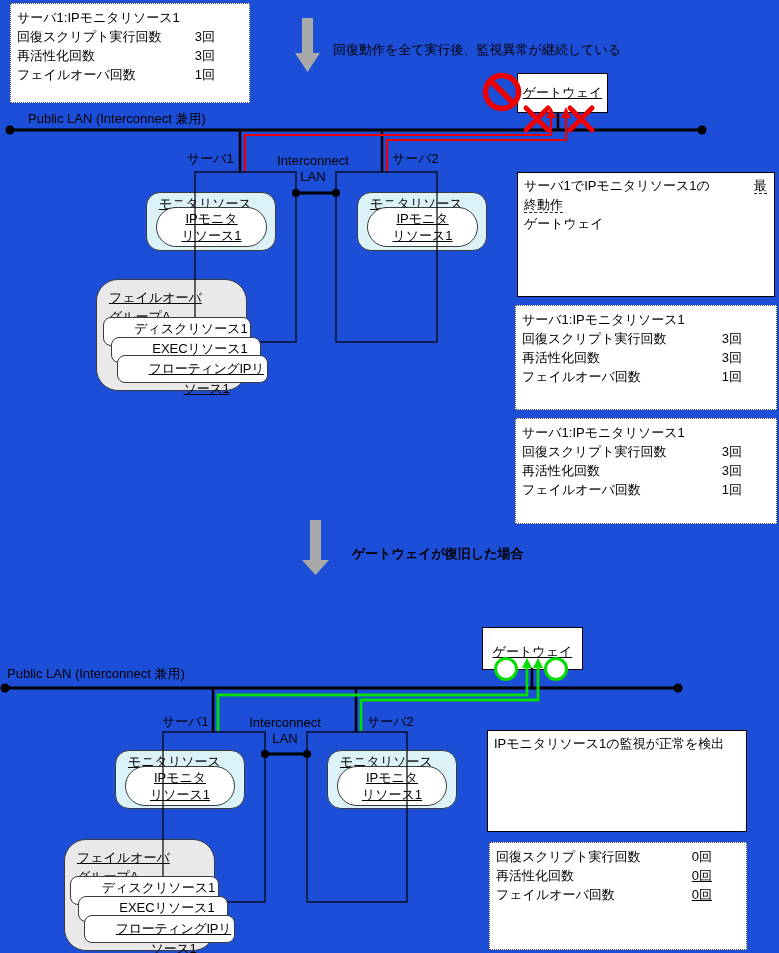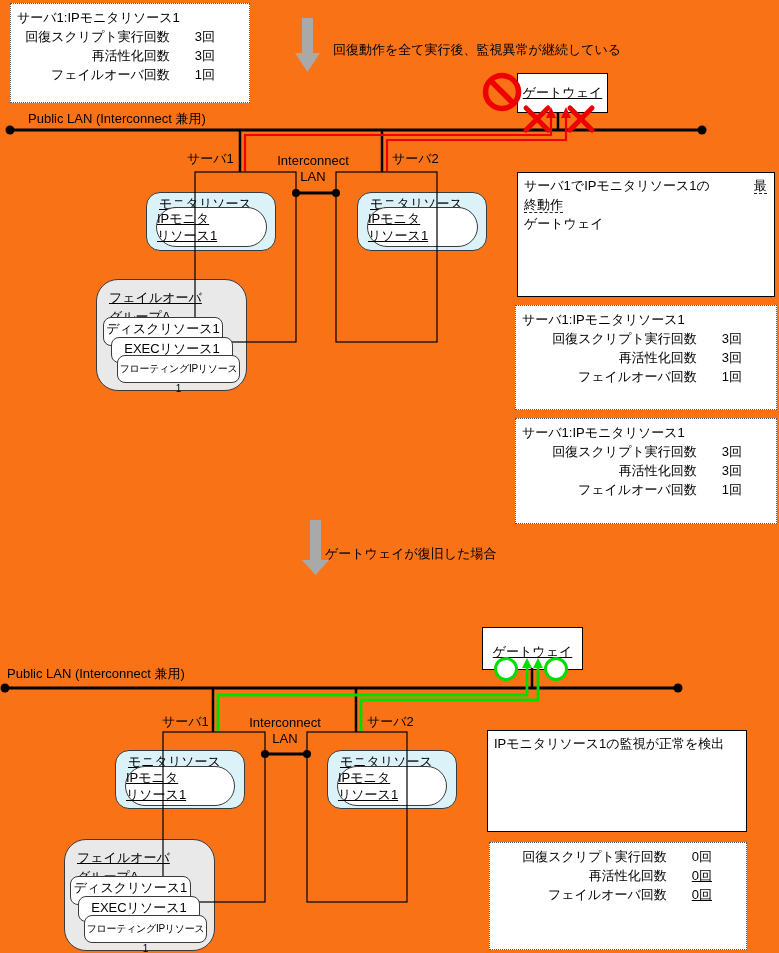--- a/index.html
+++ b/index.html
@@ -1,42 +1,42 @@
 <!DOCTYPE html>
 <html style="--c-red: #EE0000; --c-green: #00DD00; --c-cyan_fill: #DAF2F8; --c-gray_fill: #E9E9E9; --c-arrow_gray: #A9A9A9; --c-border_dark: #3A3A3A;"><head>
 <meta charset="utf-8">
 <style>
   html,body{margin:0;padding:0;background:#fff;}
-  #page{position:relative;width:779px;height:953px;background:#f97316;overflow:hidden;
+  #page{position:relative;width:779px;height:953px;background:#1d4ed8;overflow:hidden;
         font-family:"Liberation Sans","DejaVu Sans",sans-serif;color:#000;font-size:13px;}
   .abs{position:absolute;}
   
   .z1{z-index:1;text-decoration:underline;}
   
   #lines{position:absolute;left:0;top:0;z-index:2;pointer-events:none;}
   
   .z3{z-index:3;}
   
   .z4{z-index:4;}
 
   .monitor{background:var(--c-cyan_fill);border:1px solid var(--c-border_dark);border-radius:14px;}
   .mlabel{padding:3px 0 0 12px;line-height:15px;}
   .ipbox{position:absolute;background:#fff;border:1px solid var(--c-border_dark);border-radius:20px;
-         line-height:17px;padding-top:2px;}
+         text-align:center;line-height:17px;padding-top:2px;}
   .group{background:var(--c-gray_fill);border:1px solid var(--c-border_dark);border-radius:22px;}
   .glabel{padding:8px 0 0 12px;line-height:19px;}
   .res{background:#fff;border:1px solid var(--c-border_dark);border-radius:8px;
-       text-align:center;padding-top:3px;line-height:15px;}
-  .res.small{font-size:10px;letter-spacing:-0.3px;}
+       text-align:center;padding-top:3px;line-height:15px;padding-left:28px;}
+  .res.small{font-size:13px;letter-spacing:-0.3px;text-decoration:underline;}
   .gw{background:#fff;border:1px solid #000;text-align:center;}
 
   .tbox{background:#fff;border:1px solid #000;padding:3px 6px;line-height:19px;}
   .cbox{background:#fff;border:1px dotted #555;padding-top:4px;line-height:19px;}
   .cbox .title{padding-left:6px;}
-  .crow{display:flex;justify-content:flex-end;padding:0 34px 0 6px;gap:25px;}
+  .crow{display:flex;justify-content:space-between;padding:0 34px 0 6px;gap:25px;}
   .ul{text-decoration:underline;}
   .dashu{border-bottom:1px dashed #222;margin-left:44px;}
   .note{line-height:16px;}
 </style>
 </head>
 <body>
 
 <div id="page">
 
   <div>
@@ -134,21 +134,21 @@
           <span>再活性化回数</span>
           <span>3回</span>
         </div>
       <div class="crow">
           <span>フェイルオーバ回数</span>
           <span>1回</span>
         </div>
     </div>
   </div>
 
-  <div class="abs z4" style="left:325px;top:545px;">ゲートウェイが復旧した場合</div>
+  <div class="abs z4" style="left:352px;top:545px;font-weight:bold;">ゲートウェイが復旧した場合</div>
 
   <div>
 
     <div class="abs gw z1" style="left:482px;top:627px;width:99px;height:41px;line-height:48px;">
       <span>ゲートウェイ</span>
     </div>
 
     <div class="abs z4" style="left:7px;top:665px;">Public LAN (Interconnect 兼用)</div>
 
     <div class="abs z4" style="left:162px;top:713px;">サーバ1</div>

